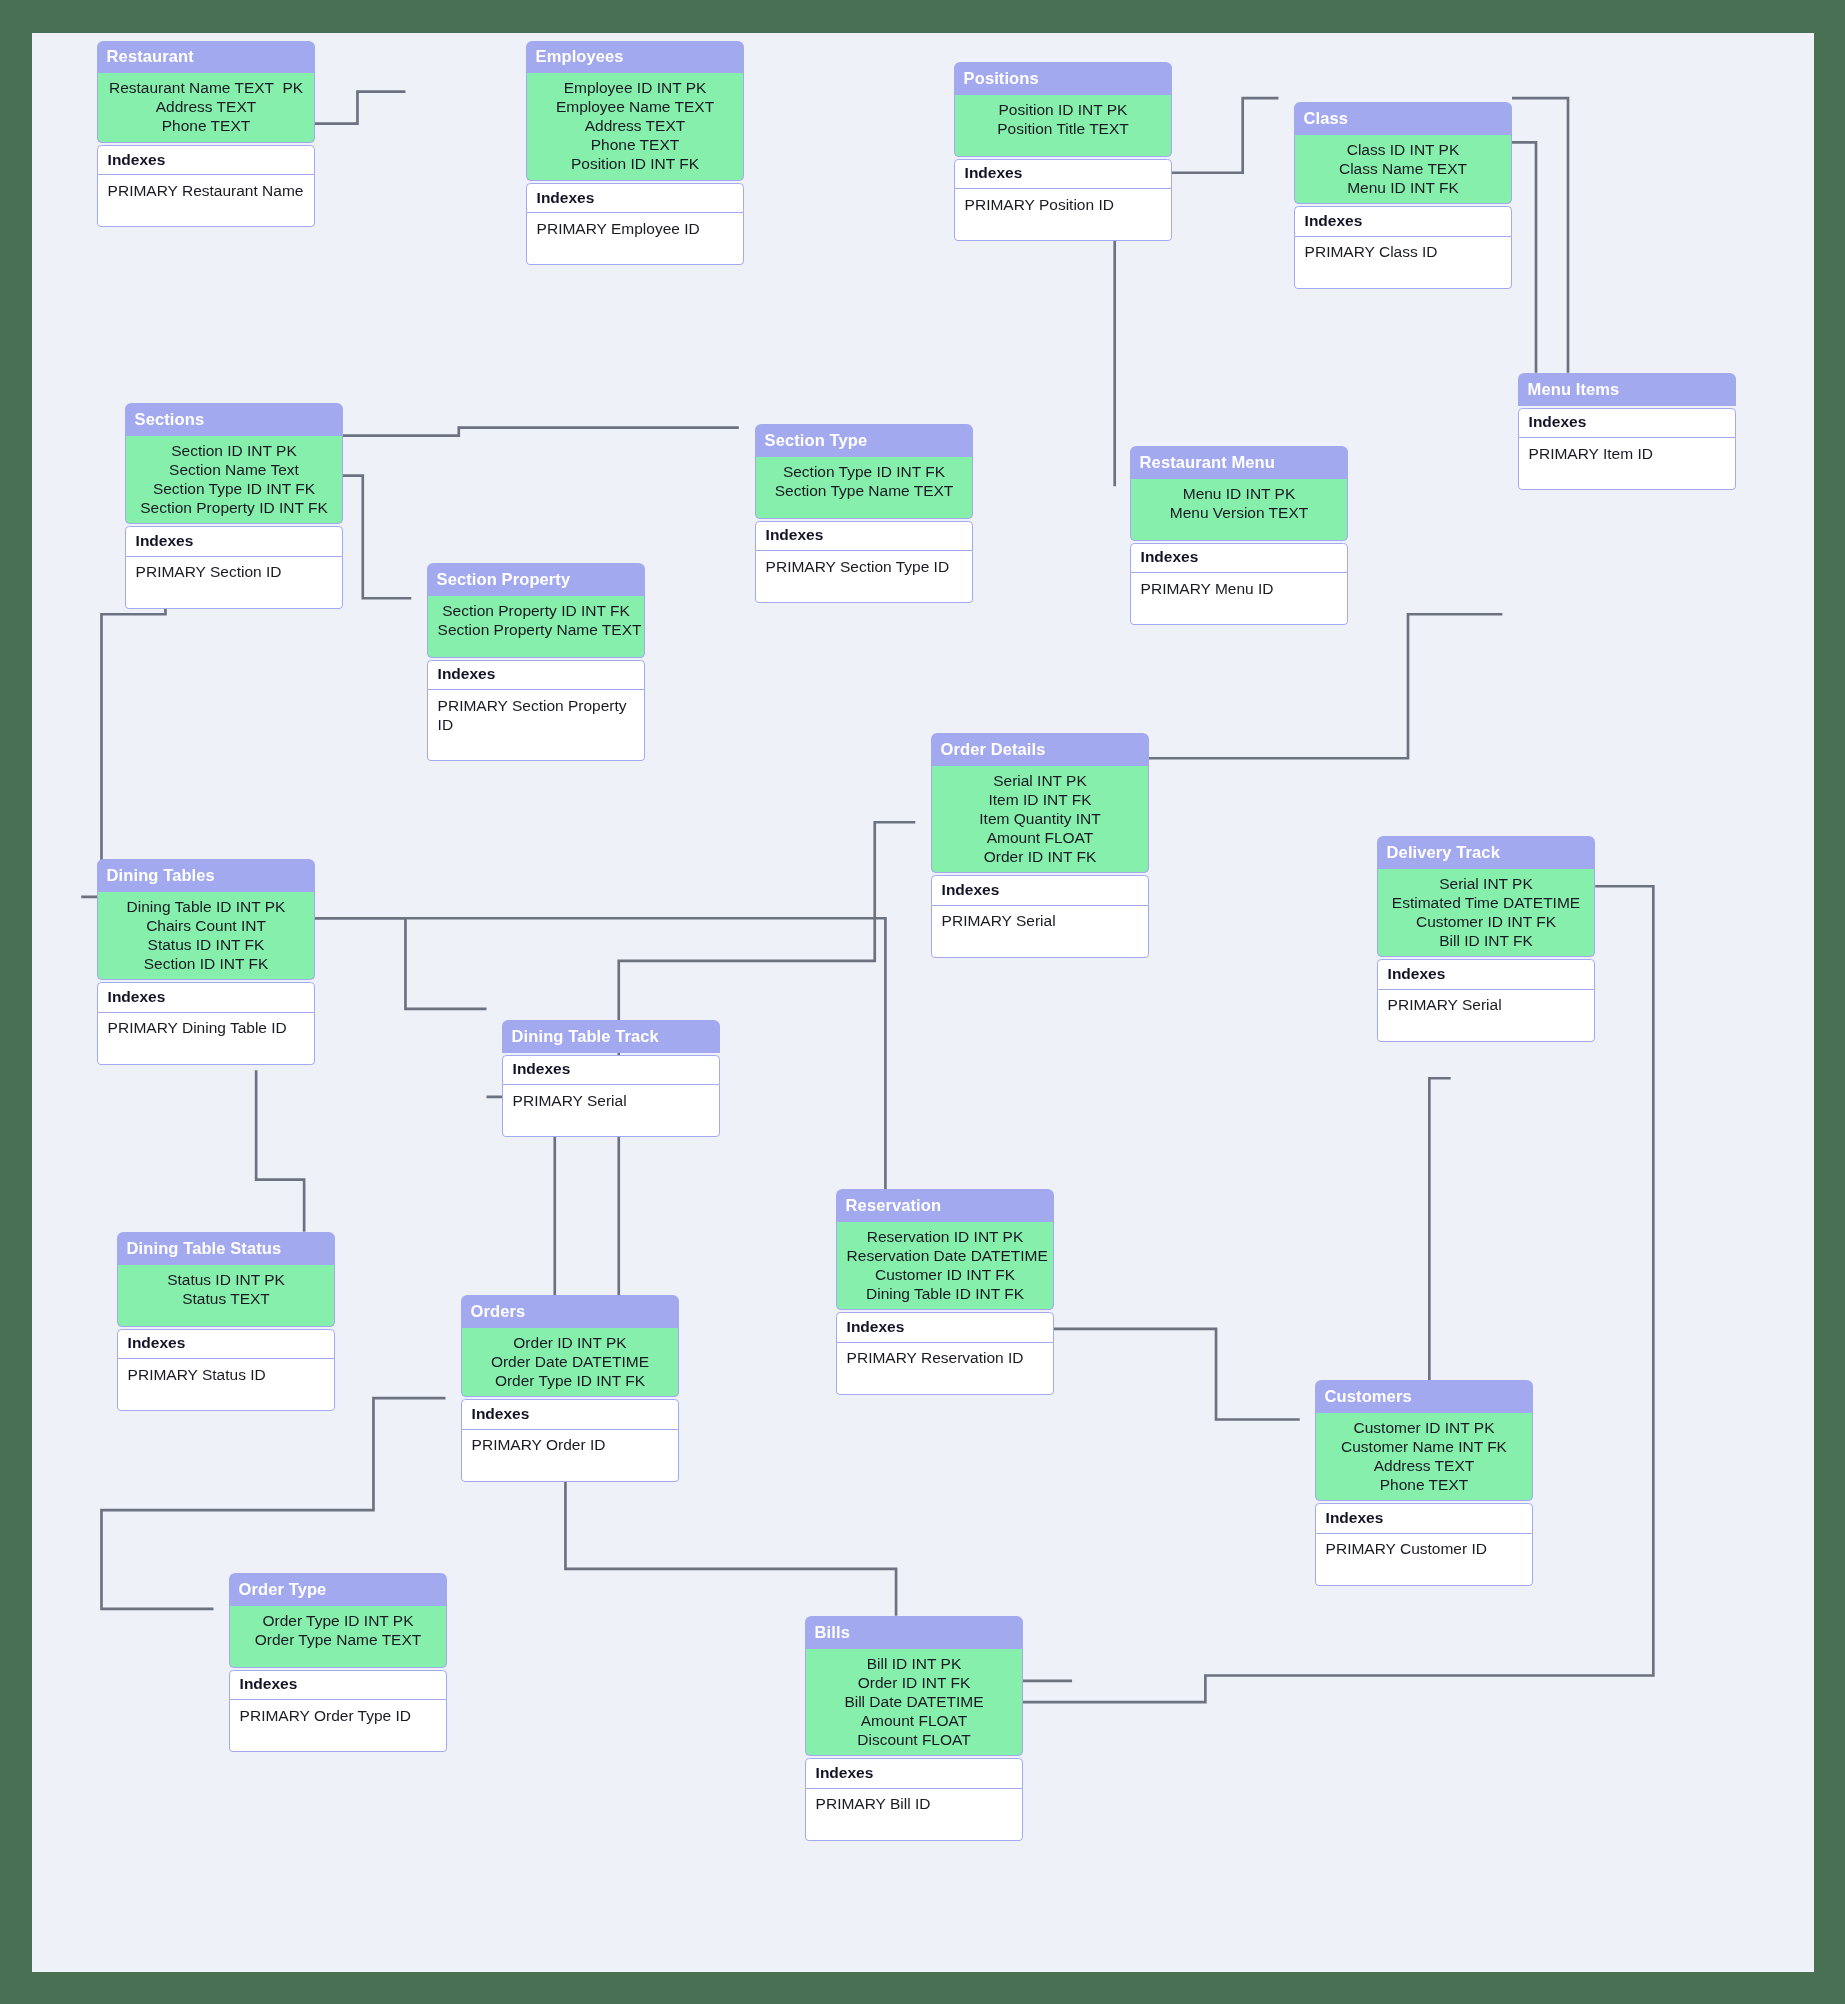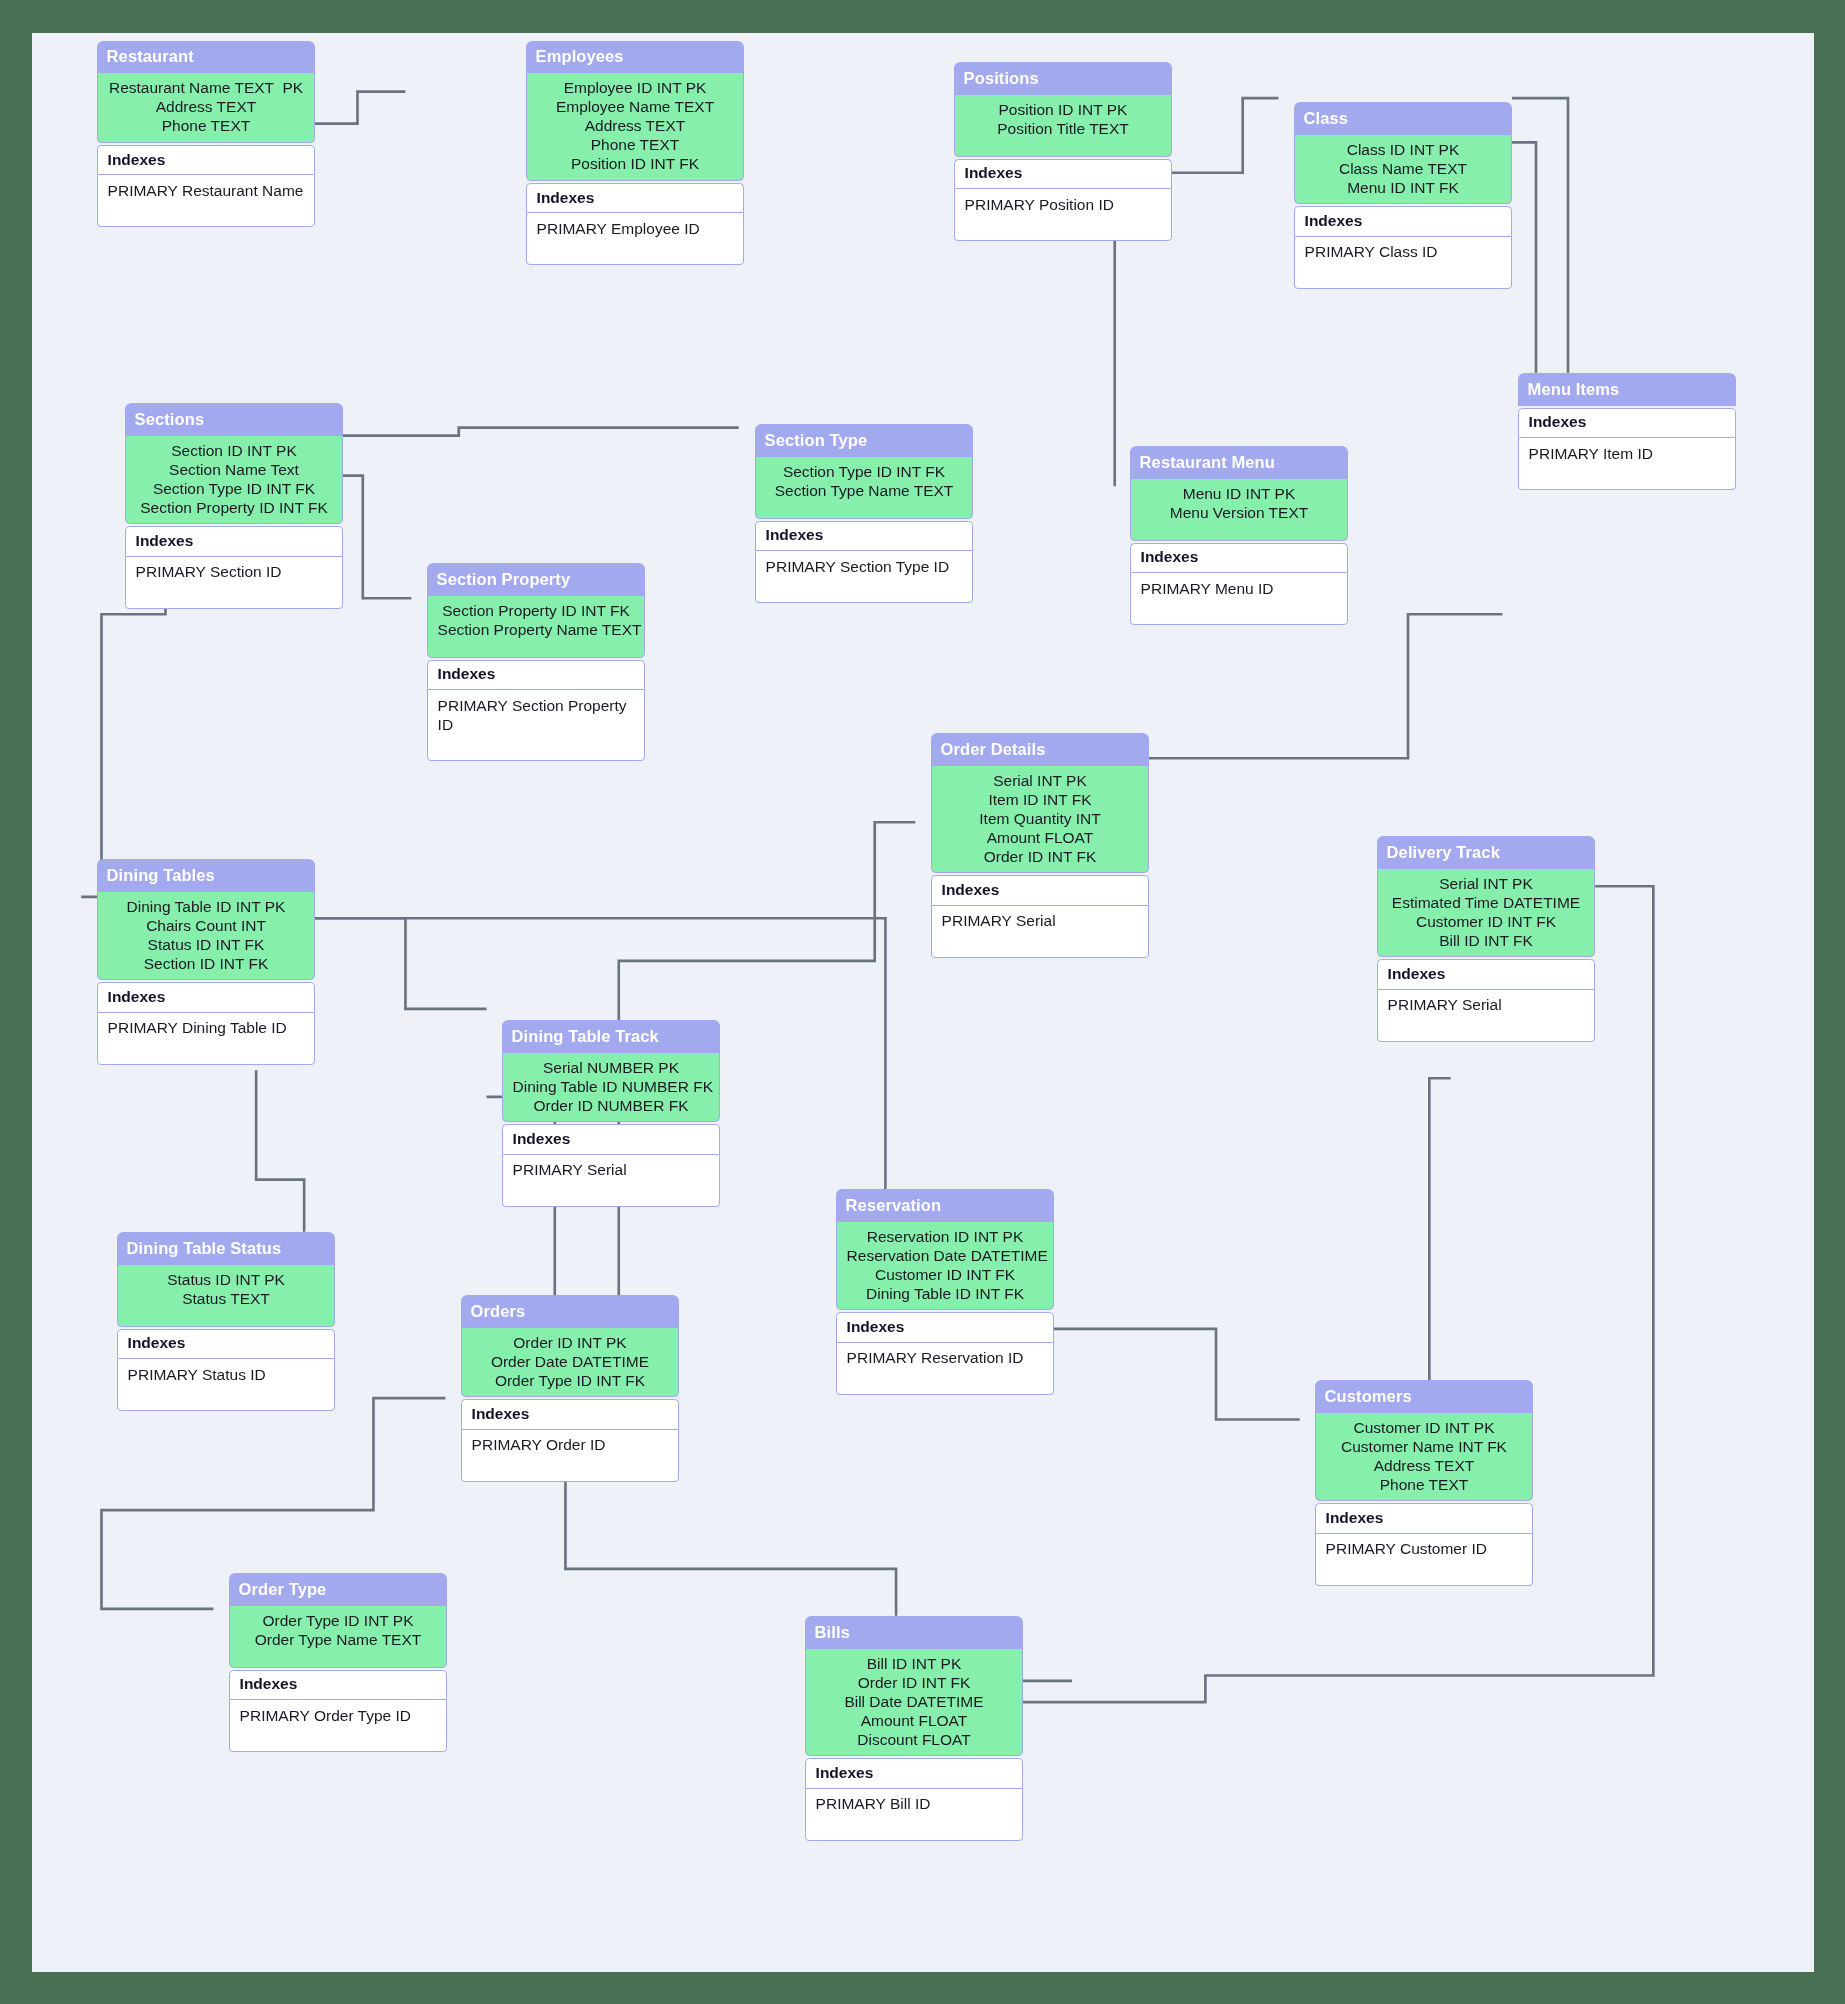--- a/index.html
+++ b/index.html
@@ -286,25 +286,20 @@
             <div class="f">Section ID INT FK</div>
           </div>
           <div class="idx-hdr">Indexes</div>
           <div class="idx-body">
             <div class="f">PRIMARY Dining Table ID</div>
             <div class="f">&nbsp;</div>
           </div>
         </div>
         <div class="tbl" style="left: 454px; top: 943px; margin-top: 44px;">
           <div class="hdr">Dining Table Track</div>
-          <div class="fields" style="min-height: 62px;">
-            <div class="f">Serial NUMBER PK</div>
-            <div class="f">Dining Table ID NUMBER FK</div>
-            <div class="f">Order ID NUMBER FK</div>
-          </div>
           <div class="idx-hdr">Indexes</div>
           <div class="idx-body">
             <div class="f">PRIMARY Serial</div>
             <div class="f">&nbsp;</div>
           </div>
         </div>
         <div class="tbl" style="left: 788px; top: 1156px;">
           <div class="hdr">Reservation</div>
           <div class="fields" style="min-height: 62px;">
             <div class="f">Reservation ID INT PK</div>

